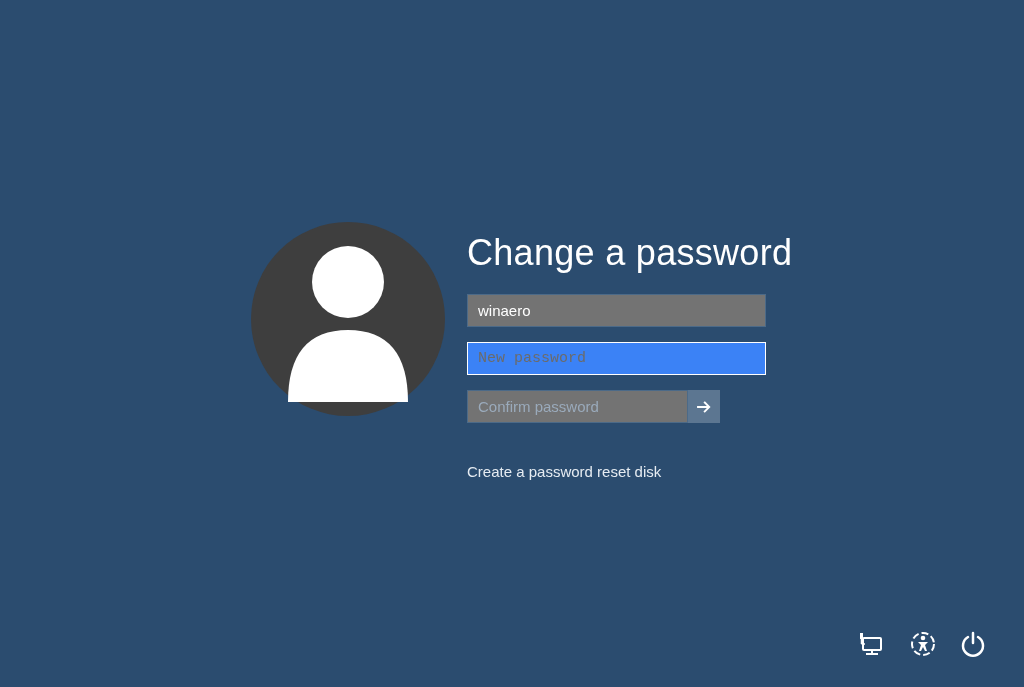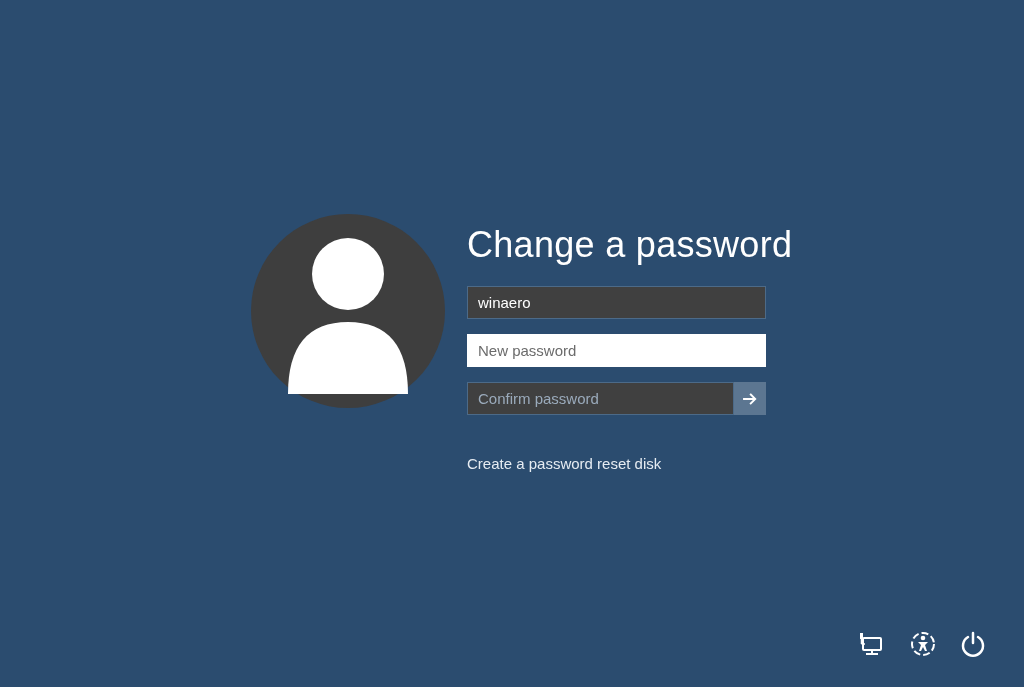--- a/index.html
+++ b/index.html
@@ -13,21 +13,21 @@
       background-color: #2b4c6f;
       font-family: 'Segoe UI', 'Segoe UI Light', Tahoma, sans-serif;
       color: #ffffff;
       overflow: hidden;
       position: relative;
     }
     .main-container {
       display: flex;
       align-items: flex-start;
       position: absolute;
-      top: 214px;
+      top: 222px;
       left: 251px;
     }
     .avatar-circle {
       width: 194px;
       height: 194px;
       border-radius: 50%;
       background-color: #3e3e3e;
       display: flex;
       align-items: center;
       justify-content: center;
@@ -49,41 +49,42 @@
       letter-spacing: 0.3px;
     }
     .field-row {
       display: flex;
       align-items: stretch;
       margin-bottom: 15px;
     }
     .text-input {
       width: 299px;
       height: 33px;
-      background-color: #404040;
+      background-color: #737373;
       border: 1px solid #4c6a88;
       color: #ffffff;
       font-size: 15px;
       padding: 0 10px;
       outline: none;
       font-family: inherit;
     }
     .text-input::placeholder {
       color: #9aaabb;
     }
     .text-input.active {
-      background-color: #ffffff;
+      background-color: #3b82f6;
       color: #000000;
       border: 1px solid #ffffff;
+      font-family: Liberation Mono, monospace;
     }
     .text-input.active::placeholder {
       color: #6b6b6b;
     }
     .confirm-row .text-input {
-      width: 267px;
+      width: 221px;
     }
     .submit-btn {
       width: 32px;
       height: 33px;
       background-color: #5c7691;
       border: 1px solid #5c7691;
       display: flex;
       align-items: center;
       justify-content: center;
       cursor: pointer;

